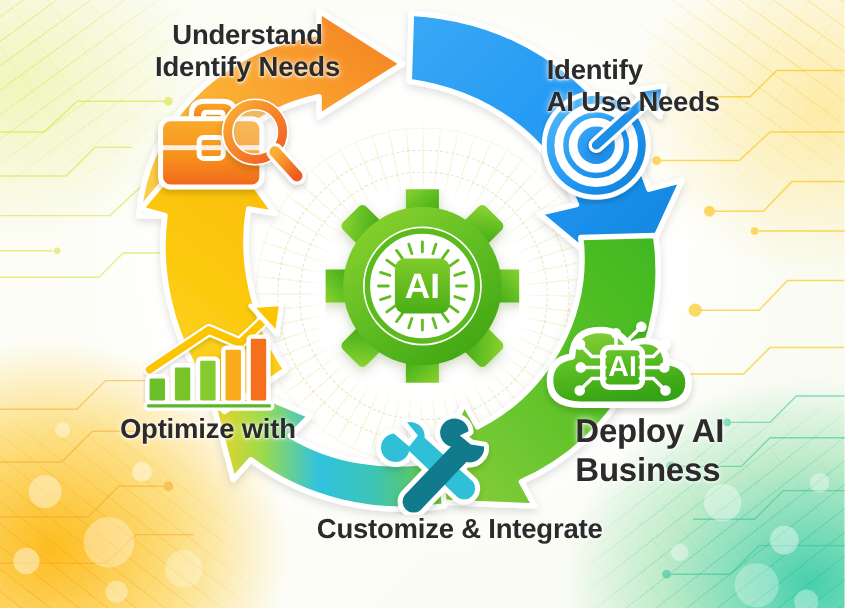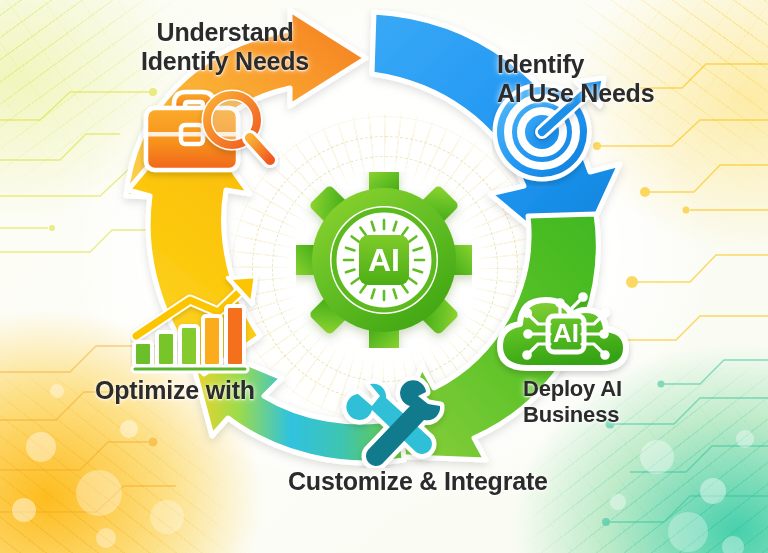--- a/index.html
+++ b/index.html
@@ -77,23 +77,23 @@
   .ic-cloud{left:494px;top:280px;}
   .ic-tools{left:332px;top:376px;}
   .ic-chart{left:130px;top:276px;}
   .ic-gear{left:296px;top:172px;}
 
   
   .label{position:absolute;color:#2b2b2b;font-weight:700;line-height:1.16;letter-spacing:-.2px;
          text-shadow:0 1px 2px rgba(255,255,255,.95),0 0 6px rgba(255,255,255,.8);}
   .l-understand{left:141px;top:18px;font-size:25px;text-align:center;}
   .l-identify  {left:497px;top:18px;font-size:25px;text-align:left;margin-top:32px;}
-  .l-deploy    {left:523px;top:376px;font-size:22px;text-align:left;}
+  .l-deploy    {left:523px;top:376px;font-size:30px;text-align:left;}
   .l-customize {left:268px;top:467px;font-size:25px;text-align:left;margin-left:20px;}
-  .l-optimize  {left:95px;top:376px;font-size:25px;text-align:left;}
+  .l-optimize  {left:109px;top:376px;font-size:25px;text-align:left;}
   .label .ln{display:block;white-space:nowrap;}
 </style>
 </head>
 <body>
 
 <div id="stage">
 
   <div class="bg bg-base"></div>
   <div class="circuit c-tl"></div>
   <div class="circuit c-tr"></div>

